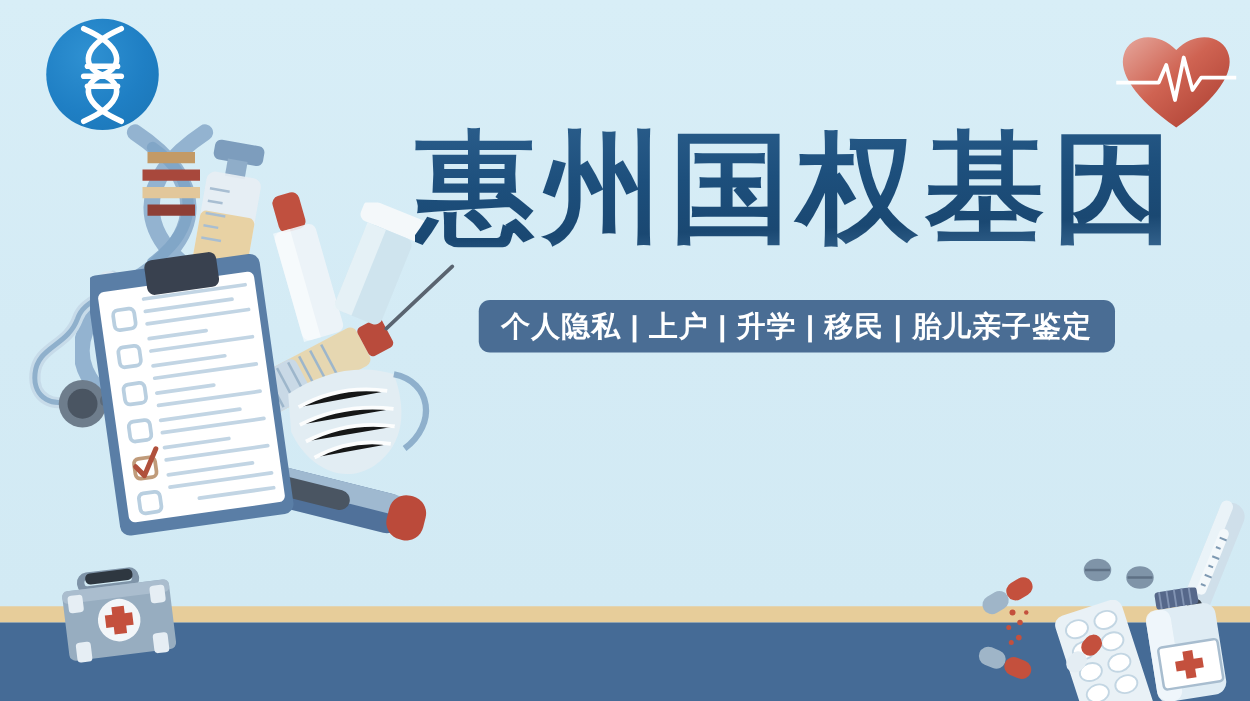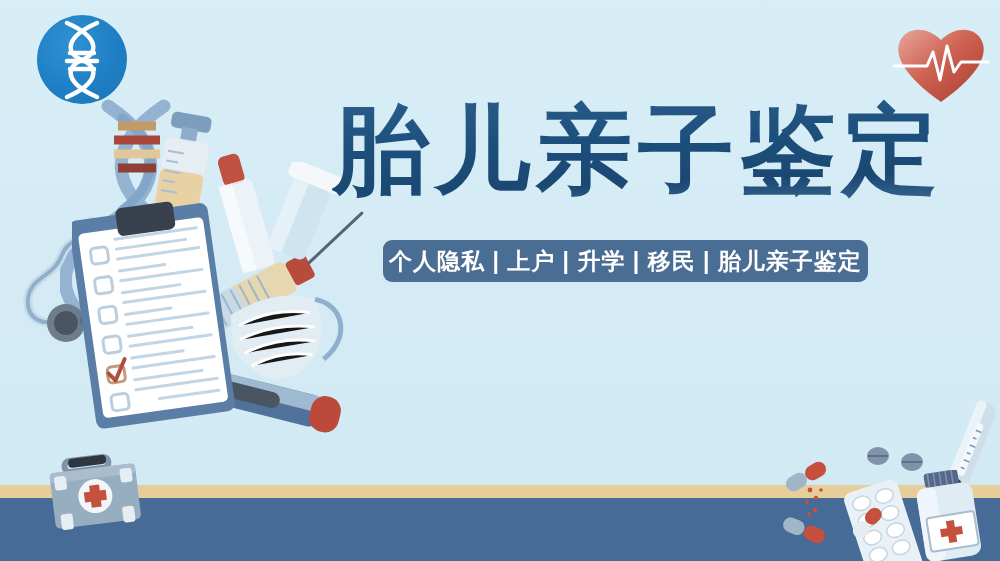--- a/index.html
+++ b/index.html
@@ -55,21 +55,21 @@
     -webkit-background-clip:text;
     background-clip:text;
     -webkit-text-fill-color:transparent;
     text-shadow:none;
   }
 
   
   .subtitle{
     position:absolute; left:383px; top:240px;
     height:42px; line-height:42px;
-    padding:0 6px;
+    padding:0 18px;
     border-radius:9px;
     background:#4a6d94;
     color:#ffffff;
     font-family:"Liberation Sans","DejaVu Sans",sans-serif;
     font-weight:700;
     font-size:23px;
     letter-spacing:1px;
     white-space:nowrap;
   }
 
@@ -364,17 +364,17 @@
       <g stroke="#ffffff" stroke-width="4.5" fill="none" stroke-linecap="round">
         <path d="M30 8 C 62 22, 62 38, 45 45 C 28 52, 28 68, 60 82"></path>
         <path d="M60 8 C 28 22, 28 38, 45 45 C 62 52, 62 68, 30 82"></path>
         <line x1="33" y1="38" x2="57" y2="38"></line>
         <line x1="30" y1="46" x2="60" y2="46"></line>
         <line x1="33" y1="54" x2="57" y2="54"></line>
       </g>
     </svg>
   </div>
 
-  <div class="title">胎儿亲子鉴定</div>
+  <div class="title">惠州国权基因</div>
 
   <div class="subtitle">个人隐私 | 上户 | 升学 | 移民 | 胎儿亲子鉴定</div>
 
 </div>
 
 </body></html>

